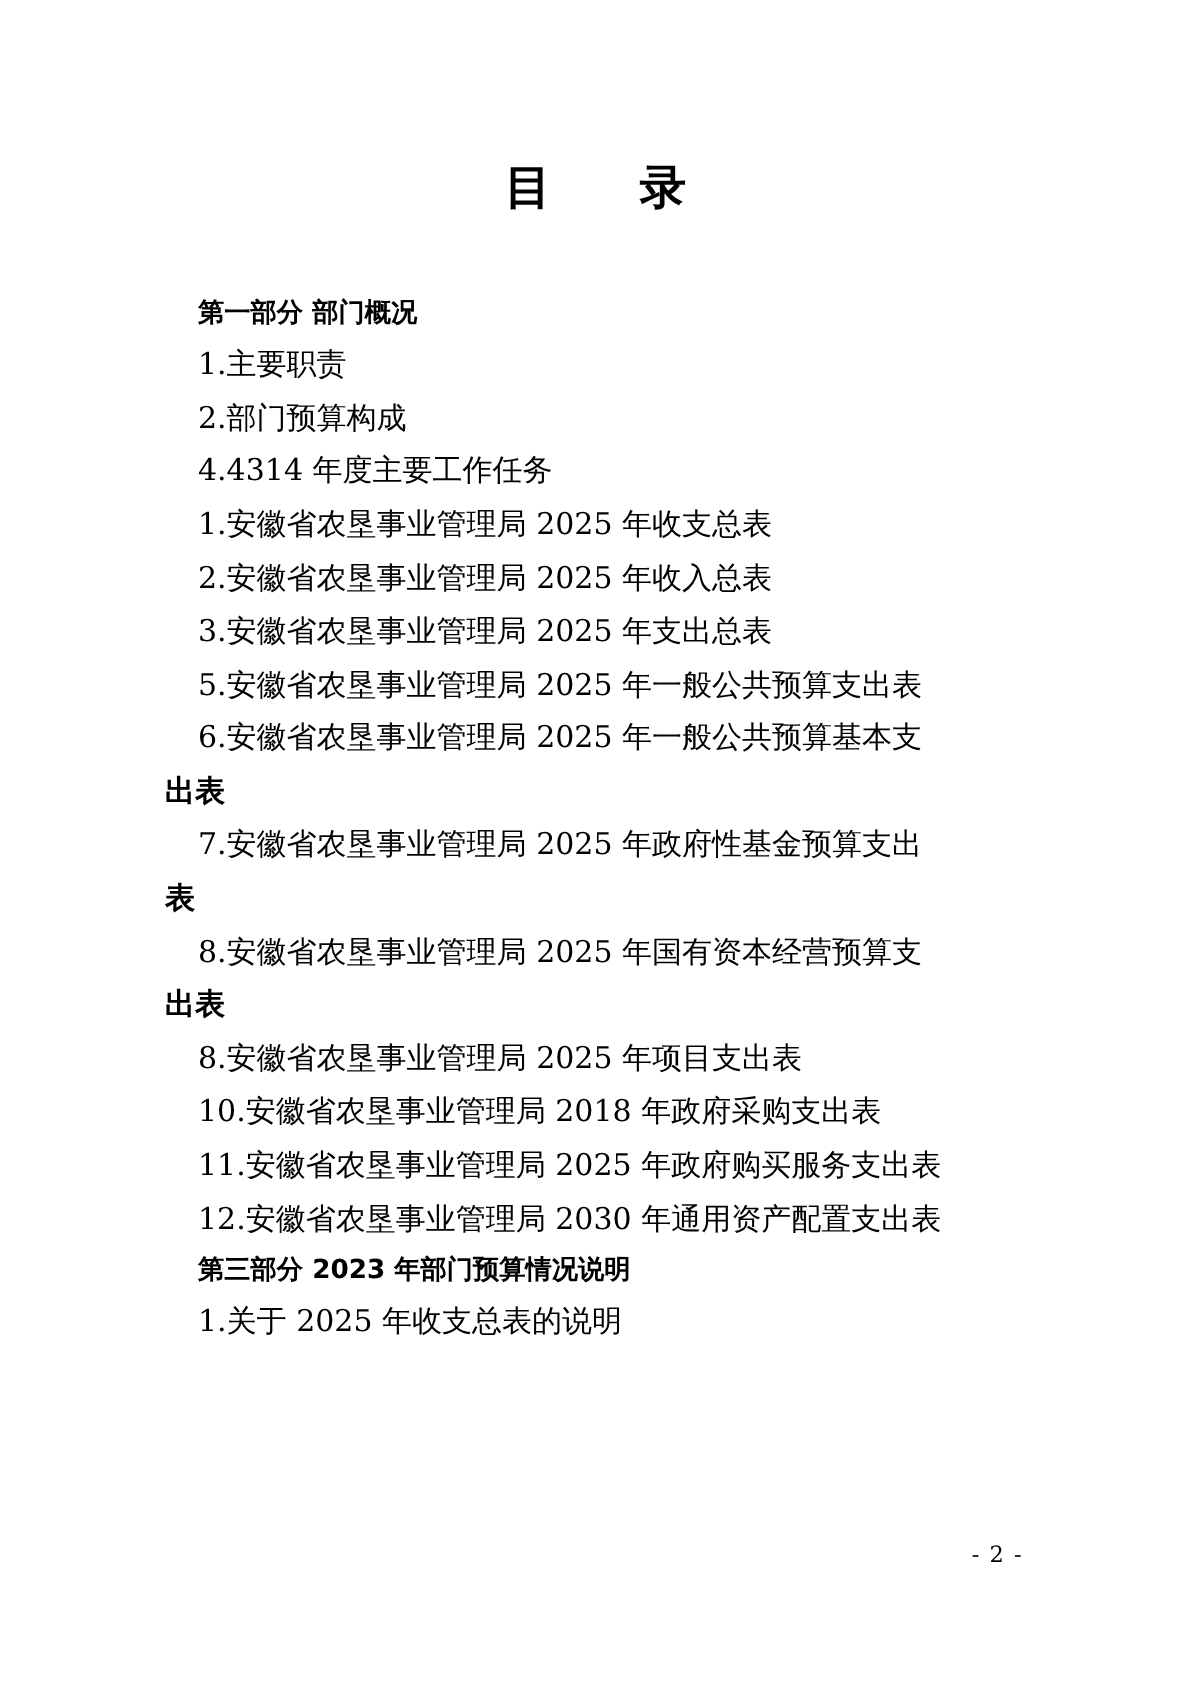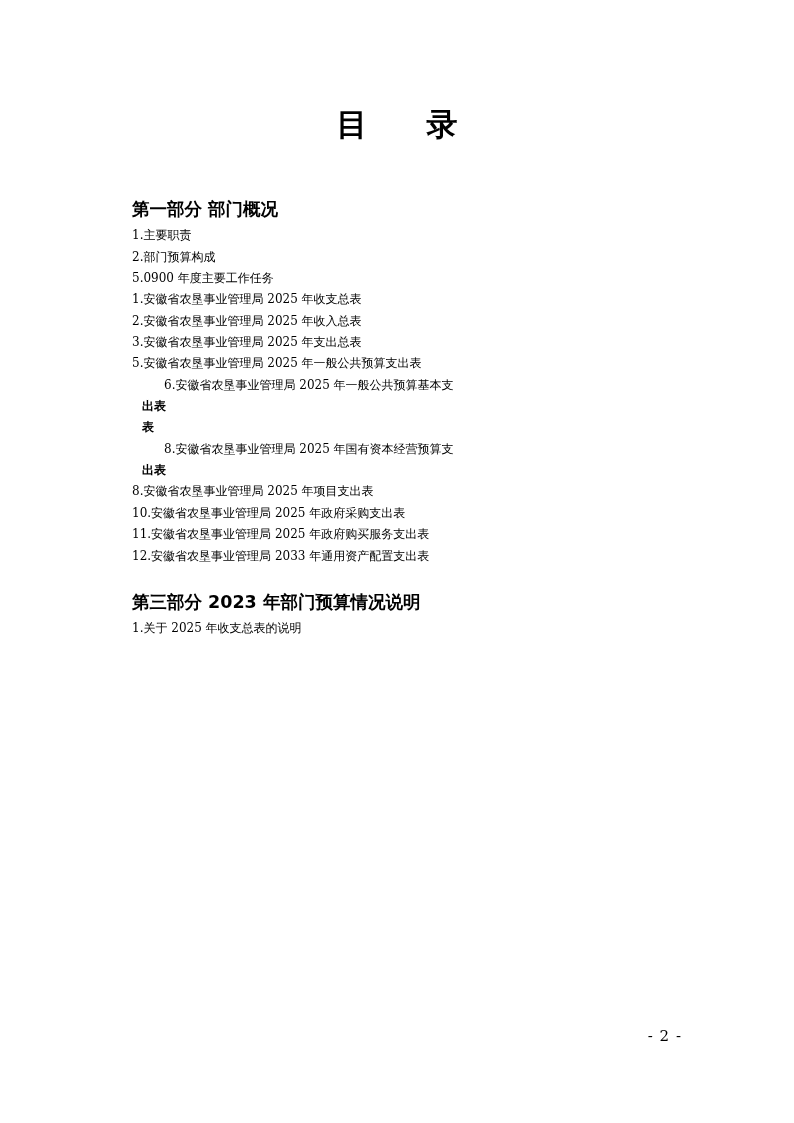--- a/index.html
+++ b/index.html
@@ -29,34 +29,33 @@
     font-weight: bold;
     font-size: 31px;
     letter-spacing: 14px;
     margin: 8px 0 0 0;
     padding-left: 14px;
   }
   .toc {
     margin-top: 48px;
   }
   .toc-line {
-    font-size: 12px;
+    font-size: 20px;
     line-height: 1.78;
     white-space: nowrap;
   }
   .toc-line.wrap {
     white-space: normal;
-    margin-left: 32px;
   }
   .section-head {
     font-family: "DejaVu Sans", "Liberation Sans", sans-serif;
     font-weight: bold;
     font-size: 17.5px;
     line-height: 1.78;
-    margin-top: 20px;
+    margin-top: 2px;
   }
   .indent-1 {
     padding-left: 22px;
   }
   .hang {
     padding-left: 22px;
     text-indent: 0;
   }
   .hang .cont {
     display: block;
@@ -77,45 +76,46 @@
 
 <div class="page">
 
   <div class="doc-title">目　录</div>
 
   <div class="toc">
 
     <div class="section-head indent-1">第一部分 部门概况</div>
     <div class="toc-line indent-1">1.主要职责</div>
     <div class="toc-line indent-1">2.部门预算构成</div>
-    <div class="toc-line indent-1">5.0900 年度主要工作任务</div>
+    <div class="toc-line indent-1">4.4314 年度主要工作任务</div>
 
     <div class="toc-line indent-1">1.安徽省农垦事业管理局 2025 年收支总表</div>
     <div class="toc-line indent-1">2.安徽省农垦事业管理局 2025 年收入总表</div>
     <div class="toc-line indent-1">3.安徽省农垦事业管理局 2025 年支出总表</div>
     <div class="toc-line indent-1">5.安徽省农垦事业管理局 2025 年一般公共预算支出表</div>
 
     <div class="toc-line wrap hang">
       <span>6.安徽省农垦事业管理局 2025 年一般公共预算基本支</span>
       <span class="cont">出表</span>
     </div>
 
     <div class="toc-line wrap hang">
+      <span>7.安徽省农垦事业管理局 2025 年政府性基金预算支出</span>
       <span class="cont">表</span>
     </div>
 
     <div class="toc-line wrap hang">
       <span>8.安徽省农垦事业管理局 2025 年国有资本经营预算支</span>
       <span class="cont">出表</span>
     </div>
 
     <div class="toc-line indent-1">8.安徽省农垦事业管理局 2025 年项目支出表</div>
-    <div class="toc-line indent-1">10.安徽省农垦事业管理局 2025 年政府采购支出表</div>
+    <div class="toc-line indent-1">10.安徽省农垦事业管理局 2018 年政府采购支出表</div>
     <div class="toc-line indent-1">11.安徽省农垦事业管理局 2025 年政府购买服务支出表</div>
-    <div class="toc-line indent-1">12.安徽省农垦事业管理局 2033 年通用资产配置支出表</div>
+    <div class="toc-line indent-1">12.安徽省农垦事业管理局 2030 年通用资产配置支出表</div>
 
     <div class="section-head indent-1">第三部分 2023 年部门预算情况说明</div>
     <div class="toc-line indent-1">1.关于 2025 年收支总表的说明</div>
 
   </div>
 
   <div class="page-number">- 2 -</div>
 
 </div>
 

